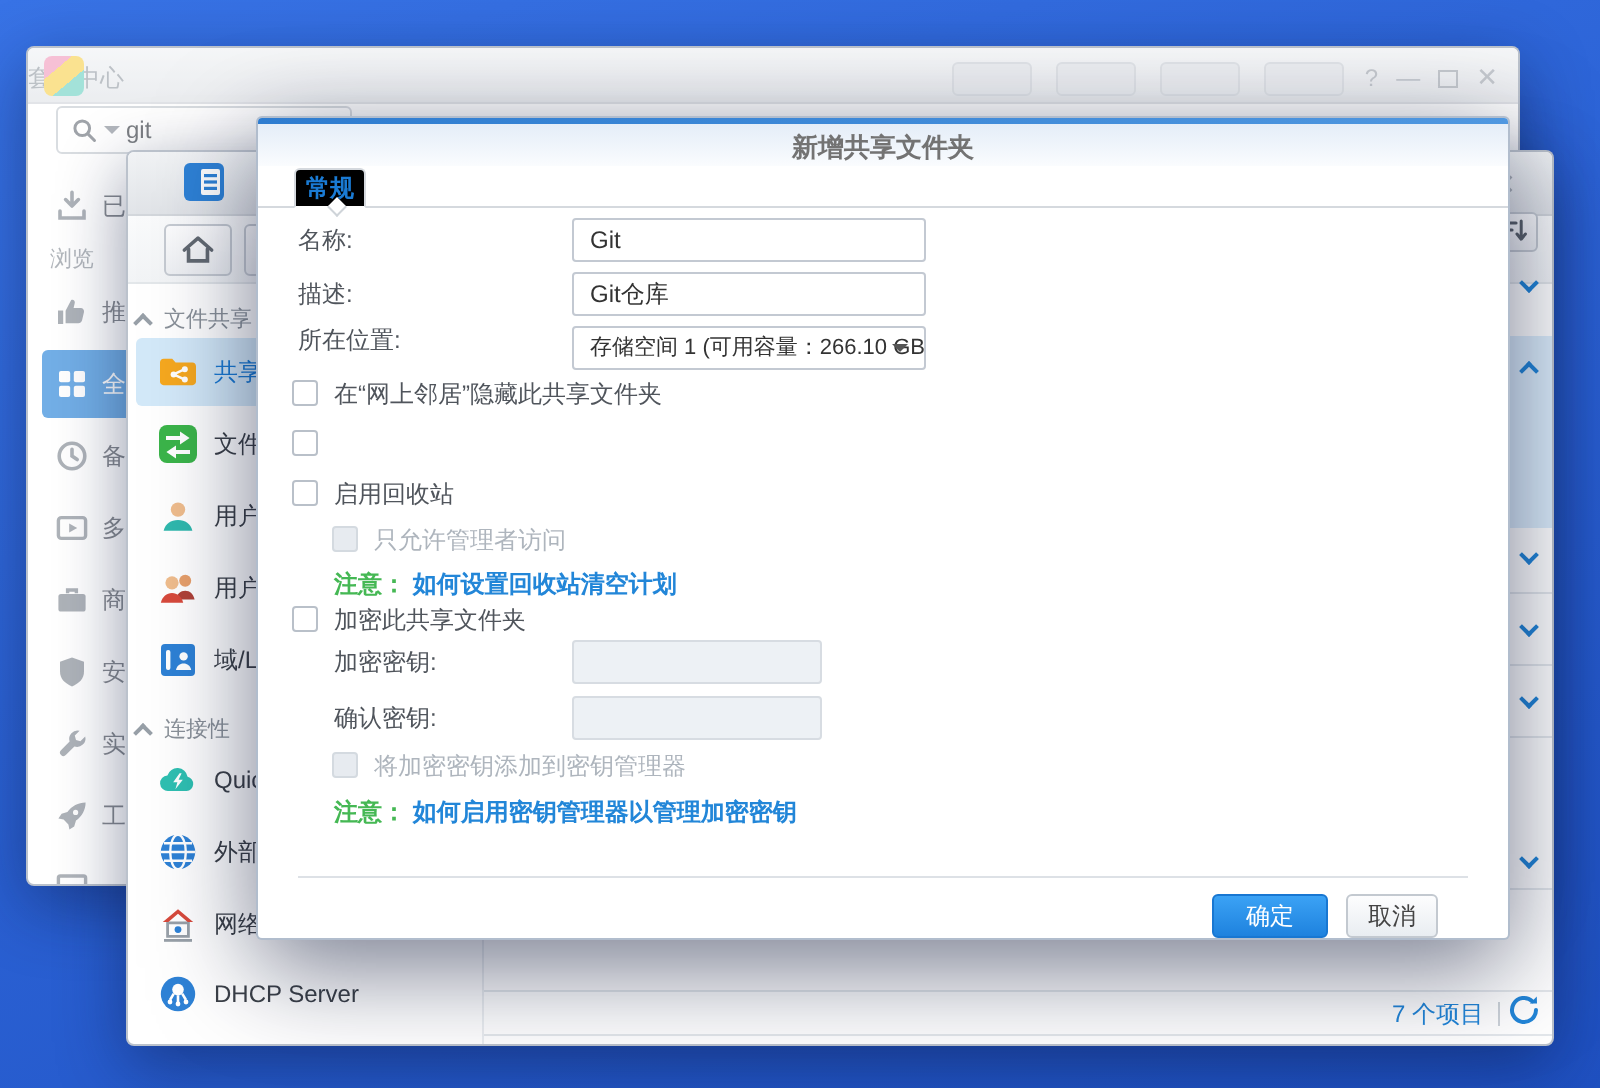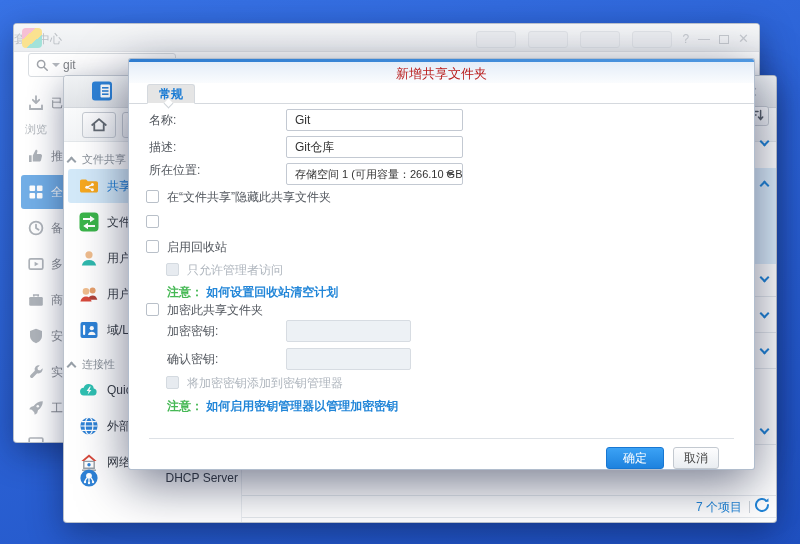--- a/index.html
+++ b/index.html
@@ -30,23 +30,23 @@
   .chv{display:inline-block;width:7px;height:7px;border-left:2px solid #98a0a8;
     border-bottom:2px solid #98a0a8;transform:rotate(-45deg);}
   .chv.up{transform:rotate(135deg);}
   .chv.blue{border-color:#2286d8;}
   .toolbtn{position:absolute;width:34px;height:26px;border:1px solid #c6cbd2;border-radius:3px;
     background:linear-gradient(#fdfdfe,#eef0f3);display:flex;align-items:center;justify-content:center;}
   .dlg{position:absolute;left:128px;top:58px;width:627px;height:412px;background:#fff;
     border-radius:3px;box-shadow:0 14px 50px rgba(5,15,50,.55);border:1px solid rgba(60,90,130,.4);z-index:30;overflow:hidden;}
   .dlgtop{position:absolute;left:0;right:0;top:0;height:3px;background:linear-gradient(90deg,#2e7cd0,#4f97e0);}
   .dlghdr{position:absolute;left:0;right:0;top:3px;height:21px;background:linear-gradient(#e4edf8,#fafcfe);}
-  .dlgtitle{position:absolute;left:0;right:0;top:6px;text-align:center;font-size:13px;font-weight:normal;color:#b91c1c;}
+  .dlgtitle{position:absolute;left:0;right:0;top:6px;text-align:center;font-size:13px;font-weight:bold;color:#737373;}
   .tabline{position:absolute;left:0;right:0;top:44px;border-top:1px solid #d5d9de;}
-  .tab{position:absolute;left:18px;top:25px;width:48px;height:20px;background:#e5e5e5;z-index:2;
+  .tab{position:absolute;left:18px;top:25px;width:36px;height:20px;background:#000000;z-index:2;
     border:1px solid #d5d9de;border-bottom:1px solid #fff;border-radius:3px 3px 0 0;
     text-align:center;font-size:12px;font-weight:bold;color:#1a7bd4;line-height:18px;}
   .notch{position:absolute;left:36px;top:41px;width:7px;height:7px;background:#fff;z-index:3;
     border-right:1px solid #cfd4d9;border-bottom:1px solid #cfd4d9;transform:rotate(45deg);}
   .flabel{position:absolute;left:20px;font-size:12px;color:#50555c;line-height:22px;}
   .inp{position:absolute;left:157px;height:22px;background:#fff;border:1px solid #c3c9d2;
     border-radius:2px;font-size:12px;color:#333;line-height:20px;padding:0 8px;white-space:nowrap;overflow:hidden;}
   .inp.dis{background:#edf1f5;border-color:#d7dce2;}
   .cbx{position:absolute;width:13px;height:13px;background:#fff;border:1px solid #b9c0c9;border-radius:2px;}
   .cbx.dis{background:#e7ebf0;border-color:#d4dae0;}
@@ -278,21 +278,21 @@
     </div>
     <div class="cpitem" style="top:369px;">
       <svg width="22" height="22" viewBox="0 0 22 22">
         <path d="M5.8 10.4h10.4v6.8H5.8z" fill="#fff" stroke="#98a0a8" stroke-width="1.4"></path>
         <path d="M11 3.6l7.6 6.4h-2.8L11 5.9l-4.8 4.1H3.4z" fill="#d84a3c"></path>
         <circle cx="11" cy="13.8" r="1.7" fill="#2e82d6"></circle>
         <path d="M4 19.2h14" stroke="#98a0a8" stroke-width="1.4"></path>
       </svg>
       <span>网络</span>
     </div>
-    <div class="cpitem" style="top:385px;justify-content:space-between;">
+    <div class="cpitem" style="top:404px;">
       <svg width="22" height="22" viewBox="0 0 22 22">
         <circle cx="11" cy="11" r="8.6" fill="#2e82d6"></circle>
         <circle cx="11" cy="8.8" r="2.9" fill="#fff"></circle>
         <path d="M8.9 10.8L7 14M11 11.6V15M13.1 10.8L15 14" stroke="#fff" stroke-width="1.3"></path>
         <circle cx="7" cy="15" r="1.2" fill="#fff"></circle>
           <circle cx="11" cy="16" r="1.2" fill="#fff"></circle>
         <circle cx="15" cy="15" r="1.2" fill="#fff"></circle>
       </svg>
       <span>DHCP Server</span>
     </div>
@@ -333,21 +333,21 @@
 
     <div class="flabel" style="top:50px;">名称:</div>
     <div class="inp" style="top:50px;width:177px;">Git</div>
     <div class="flabel" style="top:77px;">描述:</div>
     <div class="inp" style="top:77px;width:177px;">Git仓库</div>
     <div class="flabel" style="top:100px;">所在位置:</div>
     <div class="inp" style="top:104px;width:177px;font-size:11px;padding-right:20px;cursor:pointer;">存储空间 1 (可用容量：266.10 GB)</div>
     <span class="caret-down abs" style="left:317px;top:113px;border-top-color:#555;"></span>
 
     <span class="cbx" style="left:17px;top:131px;"></span>
-    <span class="cblabel" style="left:38px;top:130px;">在“文件共享”隐藏此共享文件夹</span>
+    <span class="cblabel" style="left:38px;top:130px;">在“网上邻居”隐藏此共享文件夹</span>
     <span class="cbx" style="left:17px;top:156px;"></span>
     <span class="cbx" style="left:17px;top:181px;"></span>
     <span class="cblabel" style="left:38px;top:180px;">启用回收站</span>
     <span class="cbx dis" style="left:37px;top:204px;"></span>
     <span class="cblabel dis" style="left:58px;top:203px;">只允许管理者访问</span>
     <div class="note" style="top:226px;">
       <span class="pre">注意：</span>
       <span class="lnk">如何设置回收站清空计划</span>
     </div>
 

